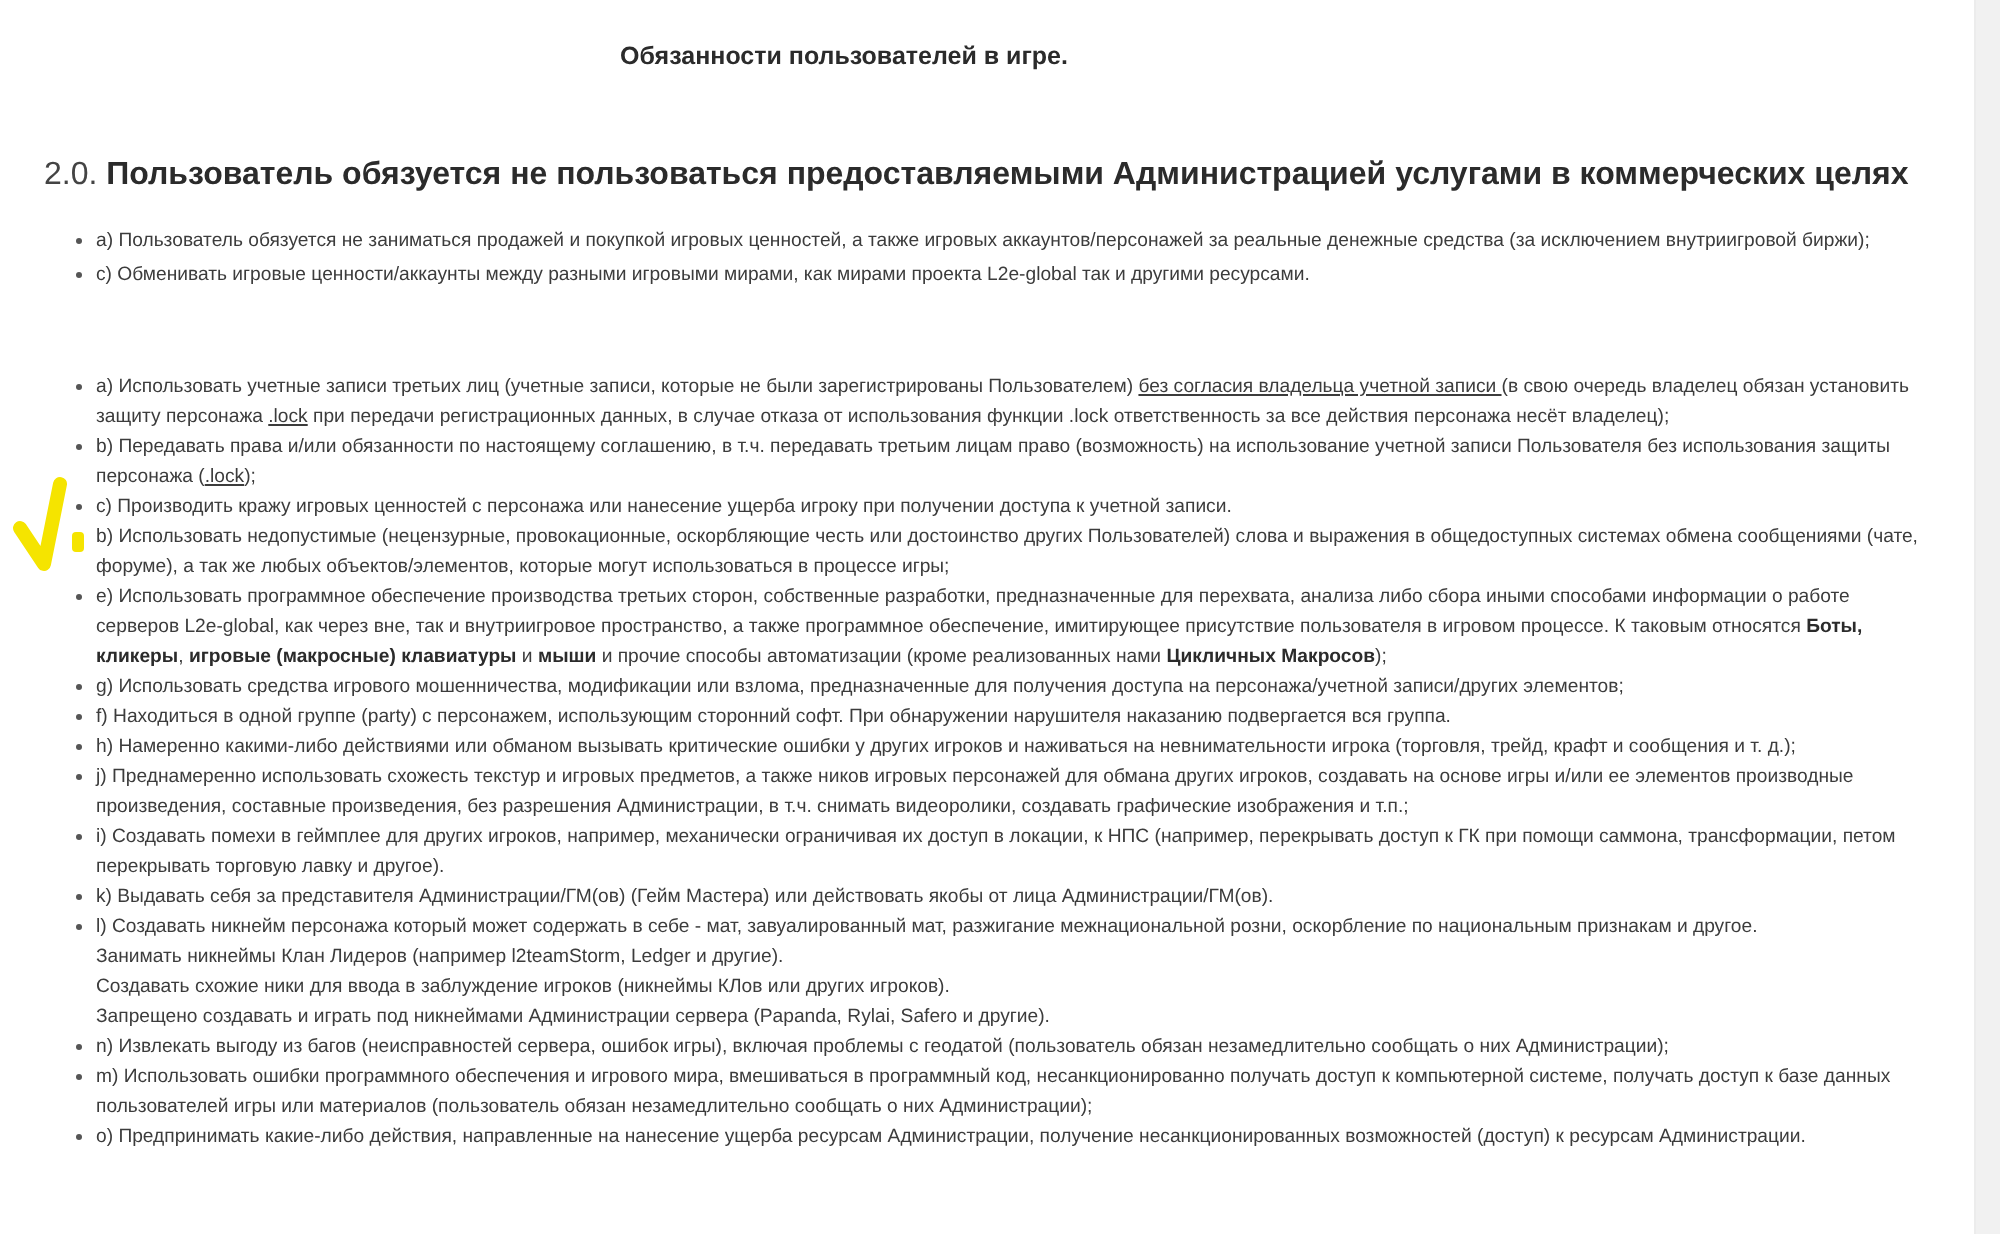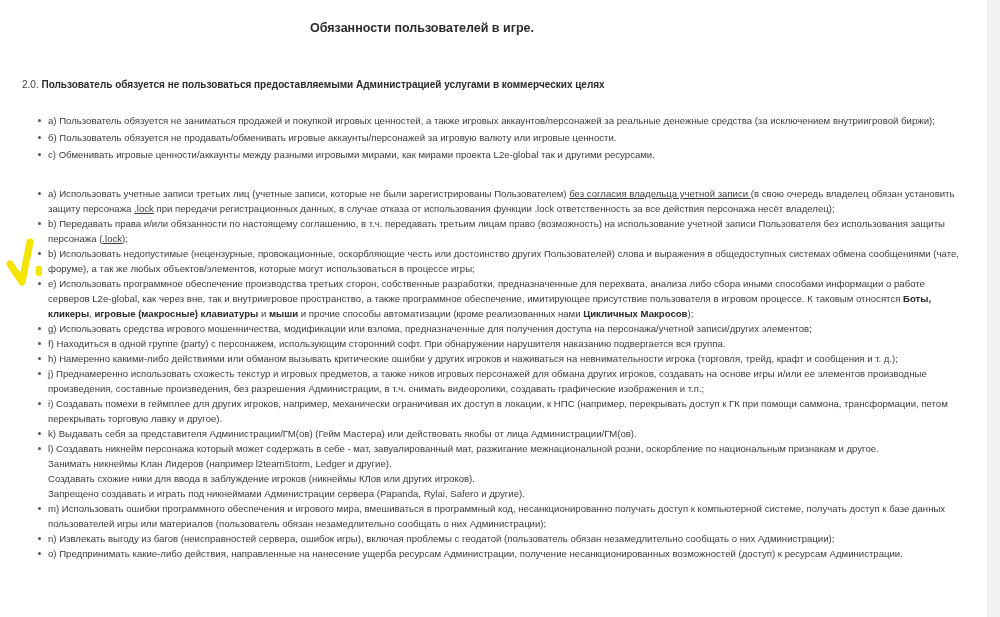--- a/index.html
+++ b/index.html
@@ -10,21 +10,21 @@
     color: #3a3a3a;
     position: relative;
   }
   .page { position: absolute; left: 0; top: 0; width: 988px; height: 617px; background: #fff; }
   .scroll-strip { position: absolute; right: 0; top: 0; width: 12px; height: 617px; background: #f1f1f1; border-left: 1px solid #ececec; }
   .title {
     position: absolute; top: 21px; left: 0; width: 844px; text-align: center;
     font-size: 12.5px; font-weight: bold; color: #2b2b2b;
   }
   .section-head {
-    position: absolute; left: 22px; font-size: 10px; color: #2b2b2b;
+    position: absolute; left: 22px; font-size: 16px; color: #2b2b2b;
   }
   .section-head .num { font-weight: normal; color: #444; }
   .section-head b { font-weight: bold; }
   ul.items { position: absolute; left: 36px; margin: 0; padding: 0; list-style: none; width: 930px; }
   ul.items li {
     position: relative; padding-left: 12px; font-size: 9.6px; line-height: 15px; color: #3c3c3c;
   }
   ul.items li::before {
     content: ""; position: absolute; left: 2px; top: 6px; width: 3px; height: 3px; background: #555; border-radius: 50%;
   }
@@ -42,44 +42,44 @@
 
   <div class="title">Обязанности пользователей в игре.</div>
 
   <div class="section-head" style="top:79px;">
     <span class="num">2.0.</span>
     <b>Пользователь обязуется не пользоваться предоставляемыми Администрацией услугами в коммерческих целях</b>
   </div>
 
   <ul class="items" style="top:113px;">
     <li style="margin-bottom:2px;">а) Пользователь обязуется не заниматься продажей и покупкой игровых ценностей, а также игровых аккаунтов/персонажей за реальные денежные средства (за исключением внутриигровой биржи);</li>
-    <li style="margin-bottom:2px;">б) Пользователь обязуется не продавать/обменивать игровые аккаунты/персонажей за игровую валюту или игровые ценности.</li>
     <li>с) Обменивать игровые ценности/аккаунты между разными игровыми мирами, как мирами проекта L2e-global так и другими ресурсами.</li>
   </ul>
 
 
   <ul class="items" style="top:186px;">
     <li><span>а) Использовать учетные записи третьих лиц (учетные записи, которые не были зарегистрированы Пользователем) </span><span class="u">без согласия владельца учетной записи </span><span>(в свою очередь владелец обязан установить защиту персонажа </span><span class="u">.lock</span><span> при передачи регистрационных данных, в случае отказа от использования  функции .lock ответственность за все действия персонажа несёт владелец);</span></li>
     <li><span>b) Передавать права и/или обязанности по настоящему соглашению, в т.ч. передавать третьим лицам право (возможность) на использование учетной записи Пользователя без использования защиты персонажа (</span><span class="u">.lock</span><span>);</span></li>
+    <li>с) Производить кражу игровых ценностей с персонажа или нанесение ущерба игроку при получении доступа к учетной записи.</li>
     <li>b) Использовать недопустимые (нецензурные, провокационные, оскорбляющие честь или достоинство других Пользователей) слова и выражения в общедоступных системах обмена сообщениями (чате, форуме), а так же любых объектов/элементов, которые могут использоваться в процессе игры;</li>
     <li><span>е) Использовать программное обеспечение производства третьих сторон, собственные разработки, предназначенные для перехвата, анализа либо сбора иными способами информации о работе серверов L2e-global, как через вне, так и внутриигровое пространство, а также программное обеспечение, имитирующее присутствие пользователя в игровом процессе. К таковым относятся </span><b>Боты, кликеры</b><span>, </span><b>игровые (макросные) клавиатуры</b><span> и </span><b>мыши</b><span> и прочие способы автоматизации (кроме реализованных нами </span><b>Цикличных Макросов</b><span>);</span></li>
     <li>g) Использовать средства игрового мошенничества, модификации или взлома, предназначенные для получения доступа на персонажа/учетной записи/других элементов;</li>
     <li>f) Находиться в одной группе (party) с персонажем, использующим сторонний софт. При обнаружении нарушителя наказанию подвергается вся группа.</li>
     <li>h) Намеренно какими-либо действиями или обманом вызывать критические ошибки у других игроков и наживаться на невнимательности игрока (торговля, трейд, крафт и сообщения и т. д.);</li>
     <li> j) Преднамеренно использовать схожесть текстур и игровых предметов, а также ников игровых персонажей для обмана других игроков, создавать на основе игры и/или ее элементов производные произведения, составные произведения, без разрешения Администрации, в т.ч. снимать видеоролики, создавать графические изображения и т.п.;</li>
     <li>i) Создавать помехи в геймплее для других игроков, например, механически ограничивая их доступ в локации, к НПС (например, перекрывать доступ к ГК при помощи саммона, трансформации, петом перекрывать торговую лавку и другое).</li>
     <li>k) Выдавать себя за представителя Администрации/ГМ(ов) (Гейм Мастера) или действовать якобы от лица Администрации/ГМ(ов).</li>
     <li>
       <span class="sub">l) Создавать никнейм персонажа который может содержать в себе - мат, завуалированный мат, разжигание межнациональной розни, оскорбление по национальным признакам и другое.</span>
       <span class="sub">Занимать никнеймы Клан Лидеров (например l2teamStorm, Ledger и другие).</span>
       <span class="sub">Создавать схожие ники для ввода в заблуждение игроков (никнеймы КЛов или других игроков).</span>
       <span class="sub">Запрещено создавать и играть под никнеймами Администрации сервера (Papanda, Rylai, Safero и другие).</span>
     </li>
+    <li>n) Извлекать выгоду из багов (неисправностей сервера, ошибок игры), включая проблемы с геодатой (пользователь обязан незамедлительно сообщать о них Администрации);</li>
     <li>m) Использовать ошибки программного обеспечения и игрового мира, вмешиваться в программный код, несанкционированно получать доступ к компьютерной системе, получать доступ к базе данных пользователей игры или материалов (пользователь обязан незамедлительно сообщать о них Администрации);</li>
-    <li>n) Извлекать выгоду из багов (неисправностей сервера, ошибок игры), включая проблемы с геодатой (пользователь обязан незамедлительно сообщать о них Администрации);</li>
     <li>о)  Предпринимать какие-либо действия, направленные на нанесение ущерба ресурсам Администрации, получение несанкционированных возможностей (доступ) к ресурсам Администрации.</li>
   </ul>
 
   <svg class="check" viewBox="0 0 44 50">
     <path d="M4 26 L16 44 L24 4" fill="none" stroke="#f5e400" stroke-width="7" stroke-linecap="round" stroke-linejoin="round"></path>
     <rect x="30" y="28" width="6" height="10" rx="2" fill="#f5e400"></rect>
   </svg>
 </div>
 
 <div class="scroll-strip"></div>

